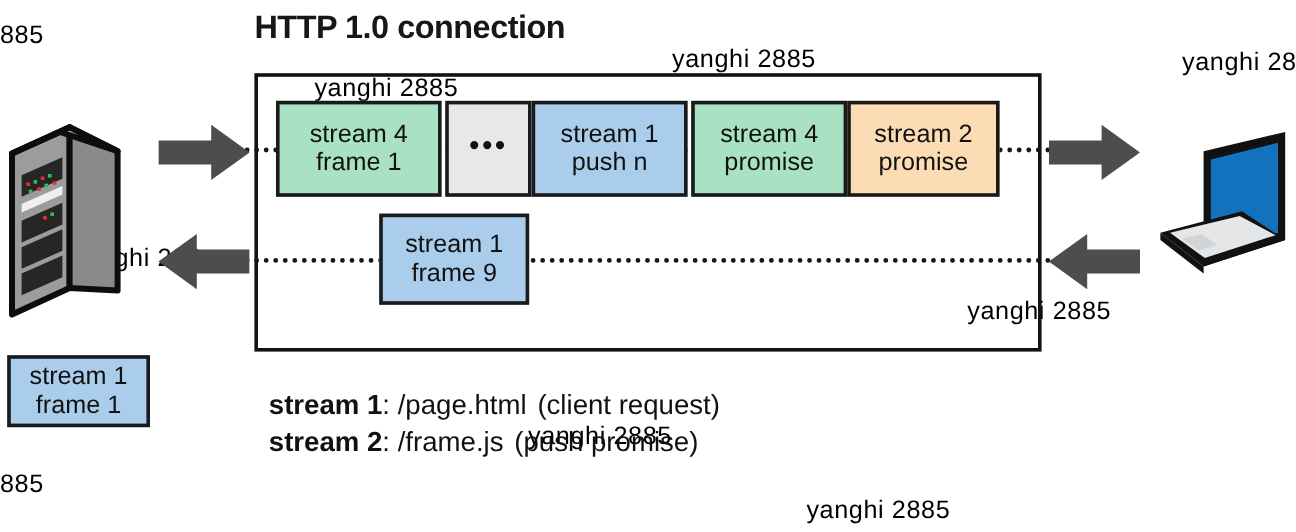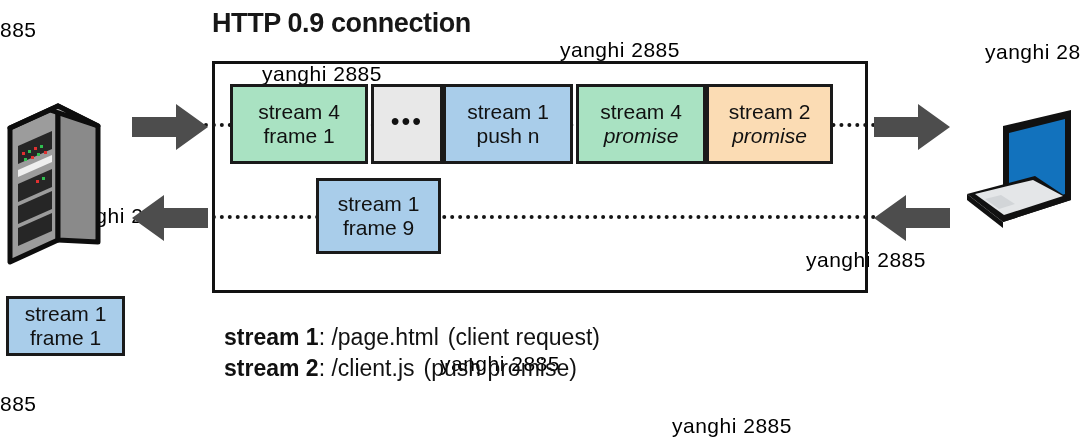--- a/index.html
+++ b/index.html
@@ -45,21 +45,21 @@
     position:absolute;box-sizing:border-box;
     border:3px solid #1a1a1a;
     display:flex;flex-direction:column;
     align-items:center;justify-content:center;
     text-align:center;color:#111;
     font-size:21px;line-height:1.13;
     font-family:"Liberation Sans",sans-serif;
     z-index:5;
   }
   .fbox .l2{font-style:normal;}
-  .fbox .it{font-style:italic;}
+  .fbox .it{}
   .green{background:#a9e2c2;}
   .blue{background:#a9cdea;}
   .orange{background:#fbdcb4;}
   .grey{background:#e8e8e8;}
   .dots-cell{font-size:25px;letter-spacing:2px;line-height:1;padding-bottom:6px;}
 
   
   .arrow{position:absolute;z-index:6;}
   .arrow svg{display:block;}
 
@@ -88,21 +88,21 @@
       <div class="wm" style="left: 262px; top: 62px;">yanghi 2885</div>
       <div class="wm" style="left: 560px; top: 38px;">yanghi 2885</div>
       <div class="wm" style="left: 985px; top: 40px;">yanghi 2885</div>
       <div class="wm" style="left: 60px; top: 204px;">yanghi 288</div>
       <div class="wm" style="left: 440px; top: 352px;">yanghi 2885</div>
       <div class="wm" style="left: 806px; top: 248px;">yanghi 2885</div>
       <div class="wm" style="left: 0px; top: 392px;">885</div>
       <div class="wm" style="left: 672px; top: 414px;">yanghi 2885</div>
     </div>
 
-  <div id="title">HTTP 0.9 connection</div>
+  <div id="title">HTTP 1.0 connection</div>
 
   <div id="conn-box"></div>
 
   <div class="bus" style="left:196px;top:123px;width:688px;"></div>
   <div class="bus" style="left:196px;top:215px;width:688px;"></div>
 
   <div class="fbox green" style="left:230px;top:84px;width:138px;height:80px;">
     <span class="l1">stream 4</span>
     <span class="l2">frame 1</span>
   </div>
@@ -196,16 +196,16 @@
       <polygon points="12,98 41,119 100,100 70,84" fill="#e4e6e8"></polygon>
 
       <polygon points="22,103 36,113 52,108 38,99" fill="#d2d5d8"></polygon>
 
       <polygon points="4,98 4,104 40,132 40,126" fill="#111"></polygon>
     </svg>
   </div>
 
   <div id="legend">
       <div class="row"><span class="nm">stream 1</span><span>: </span><span>/page.html</span><span class="gap"></span><span>(client request)</span></div>
-      <div class="row"><span class="nm">stream 2</span><span>: </span><span>/client.js</span><span class="gap"></span><span>(push promise)</span></div>
+      <div class="row"><span class="nm">stream 2</span><span>: </span><span>/frame.js</span><span class="gap"></span><span>(push promise)</span></div>
     </div>
 
 </div>
 
 </body></html>

